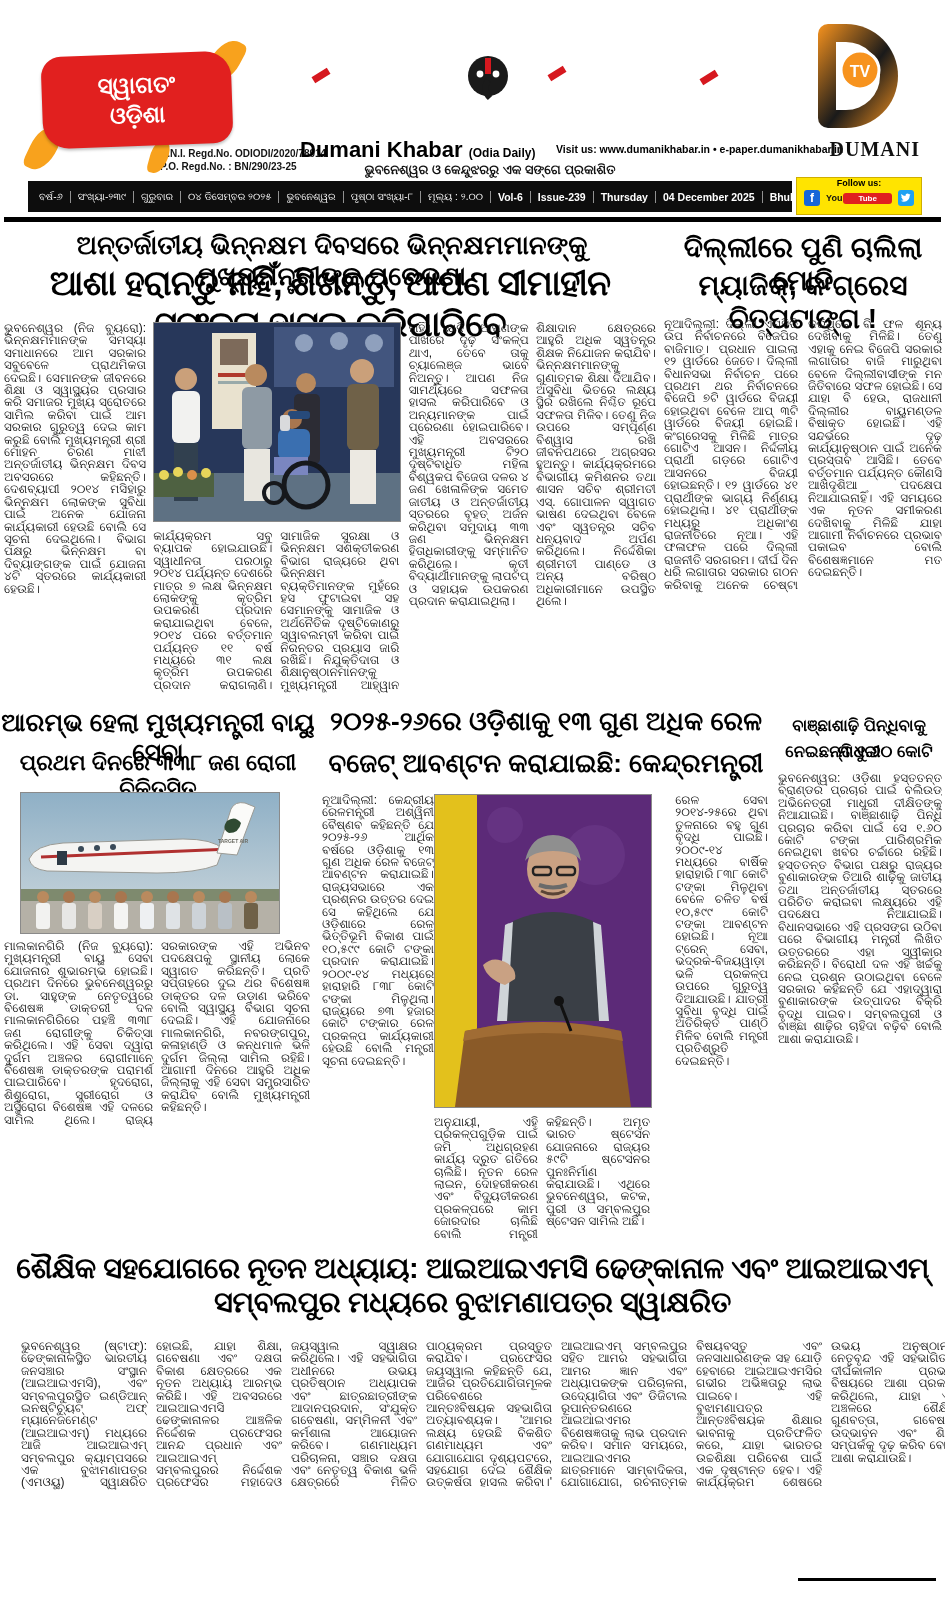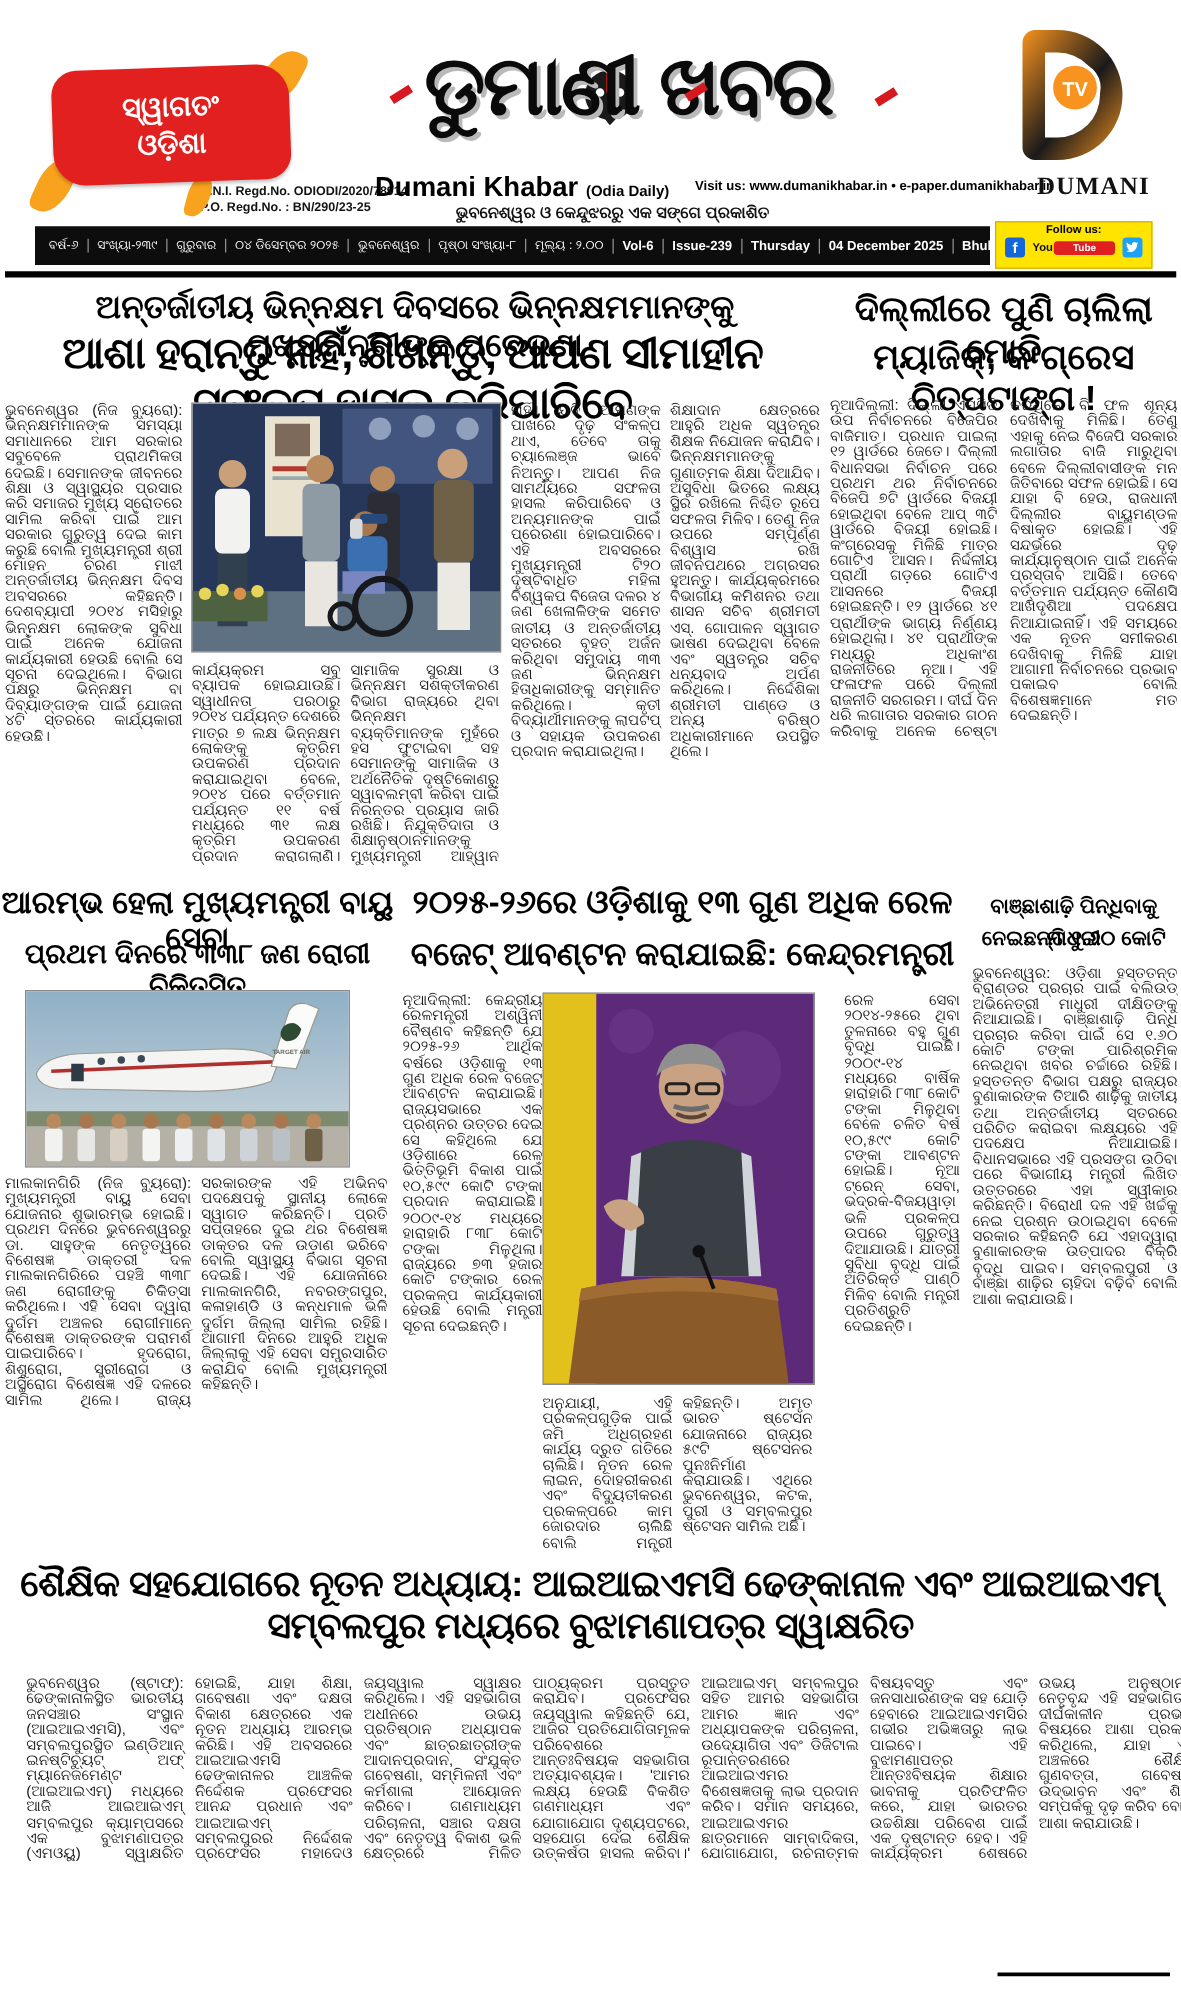--- a/index.html
+++ b/index.html
@@ -79,21 +79,20 @@
   </div>
 
   <svg class="abs ganesha" style="left:462px;top:52px;" width="52" height="52" viewBox="0 0 52 52">
     <circle cx="26" cy="24" r="20" fill="#1a1a1a"></circle>
     <rect x="23" y="6" width="6" height="16" fill="#d6181f"></rect>
     <circle cx="18" cy="22" r="3.4" fill="#fff"></circle>
     <circle cx="34" cy="22" r="3.4" fill="#fff"></circle>
     <path d="M26 28 q-6 10 2 18" stroke="#1a1a1a" stroke-width="6" fill="none"></path>
   </svg>
 
-  <div class="abs title">ଡୁମାଣୀ ଖବର</div>
   <div class="abs title-accent" style="left:312px;top:72px;"></div>
   <div class="abs title-accent" style="left:548px;top:70px;"></div>
   <div class="abs title-accent" style="left:700px;top:74px;"></div>
 
   <div class="abs sub-dumani">
     <span>Dumani Khabar</span>
     <span class="sub-note">(Odia Daily)</span>
   </div>
   <div class="abs visit">Visit us: www.dumanikhabar.in • e-paper.dumanikhabar.in</div>
   <div class="abs tagline">ଭୁବନେଶ୍ୱର ଓ କେନ୍ଦୁଝରରୁ ଏକ ସଙ୍ଗେ ପ୍ରକାଶିତ</div>

